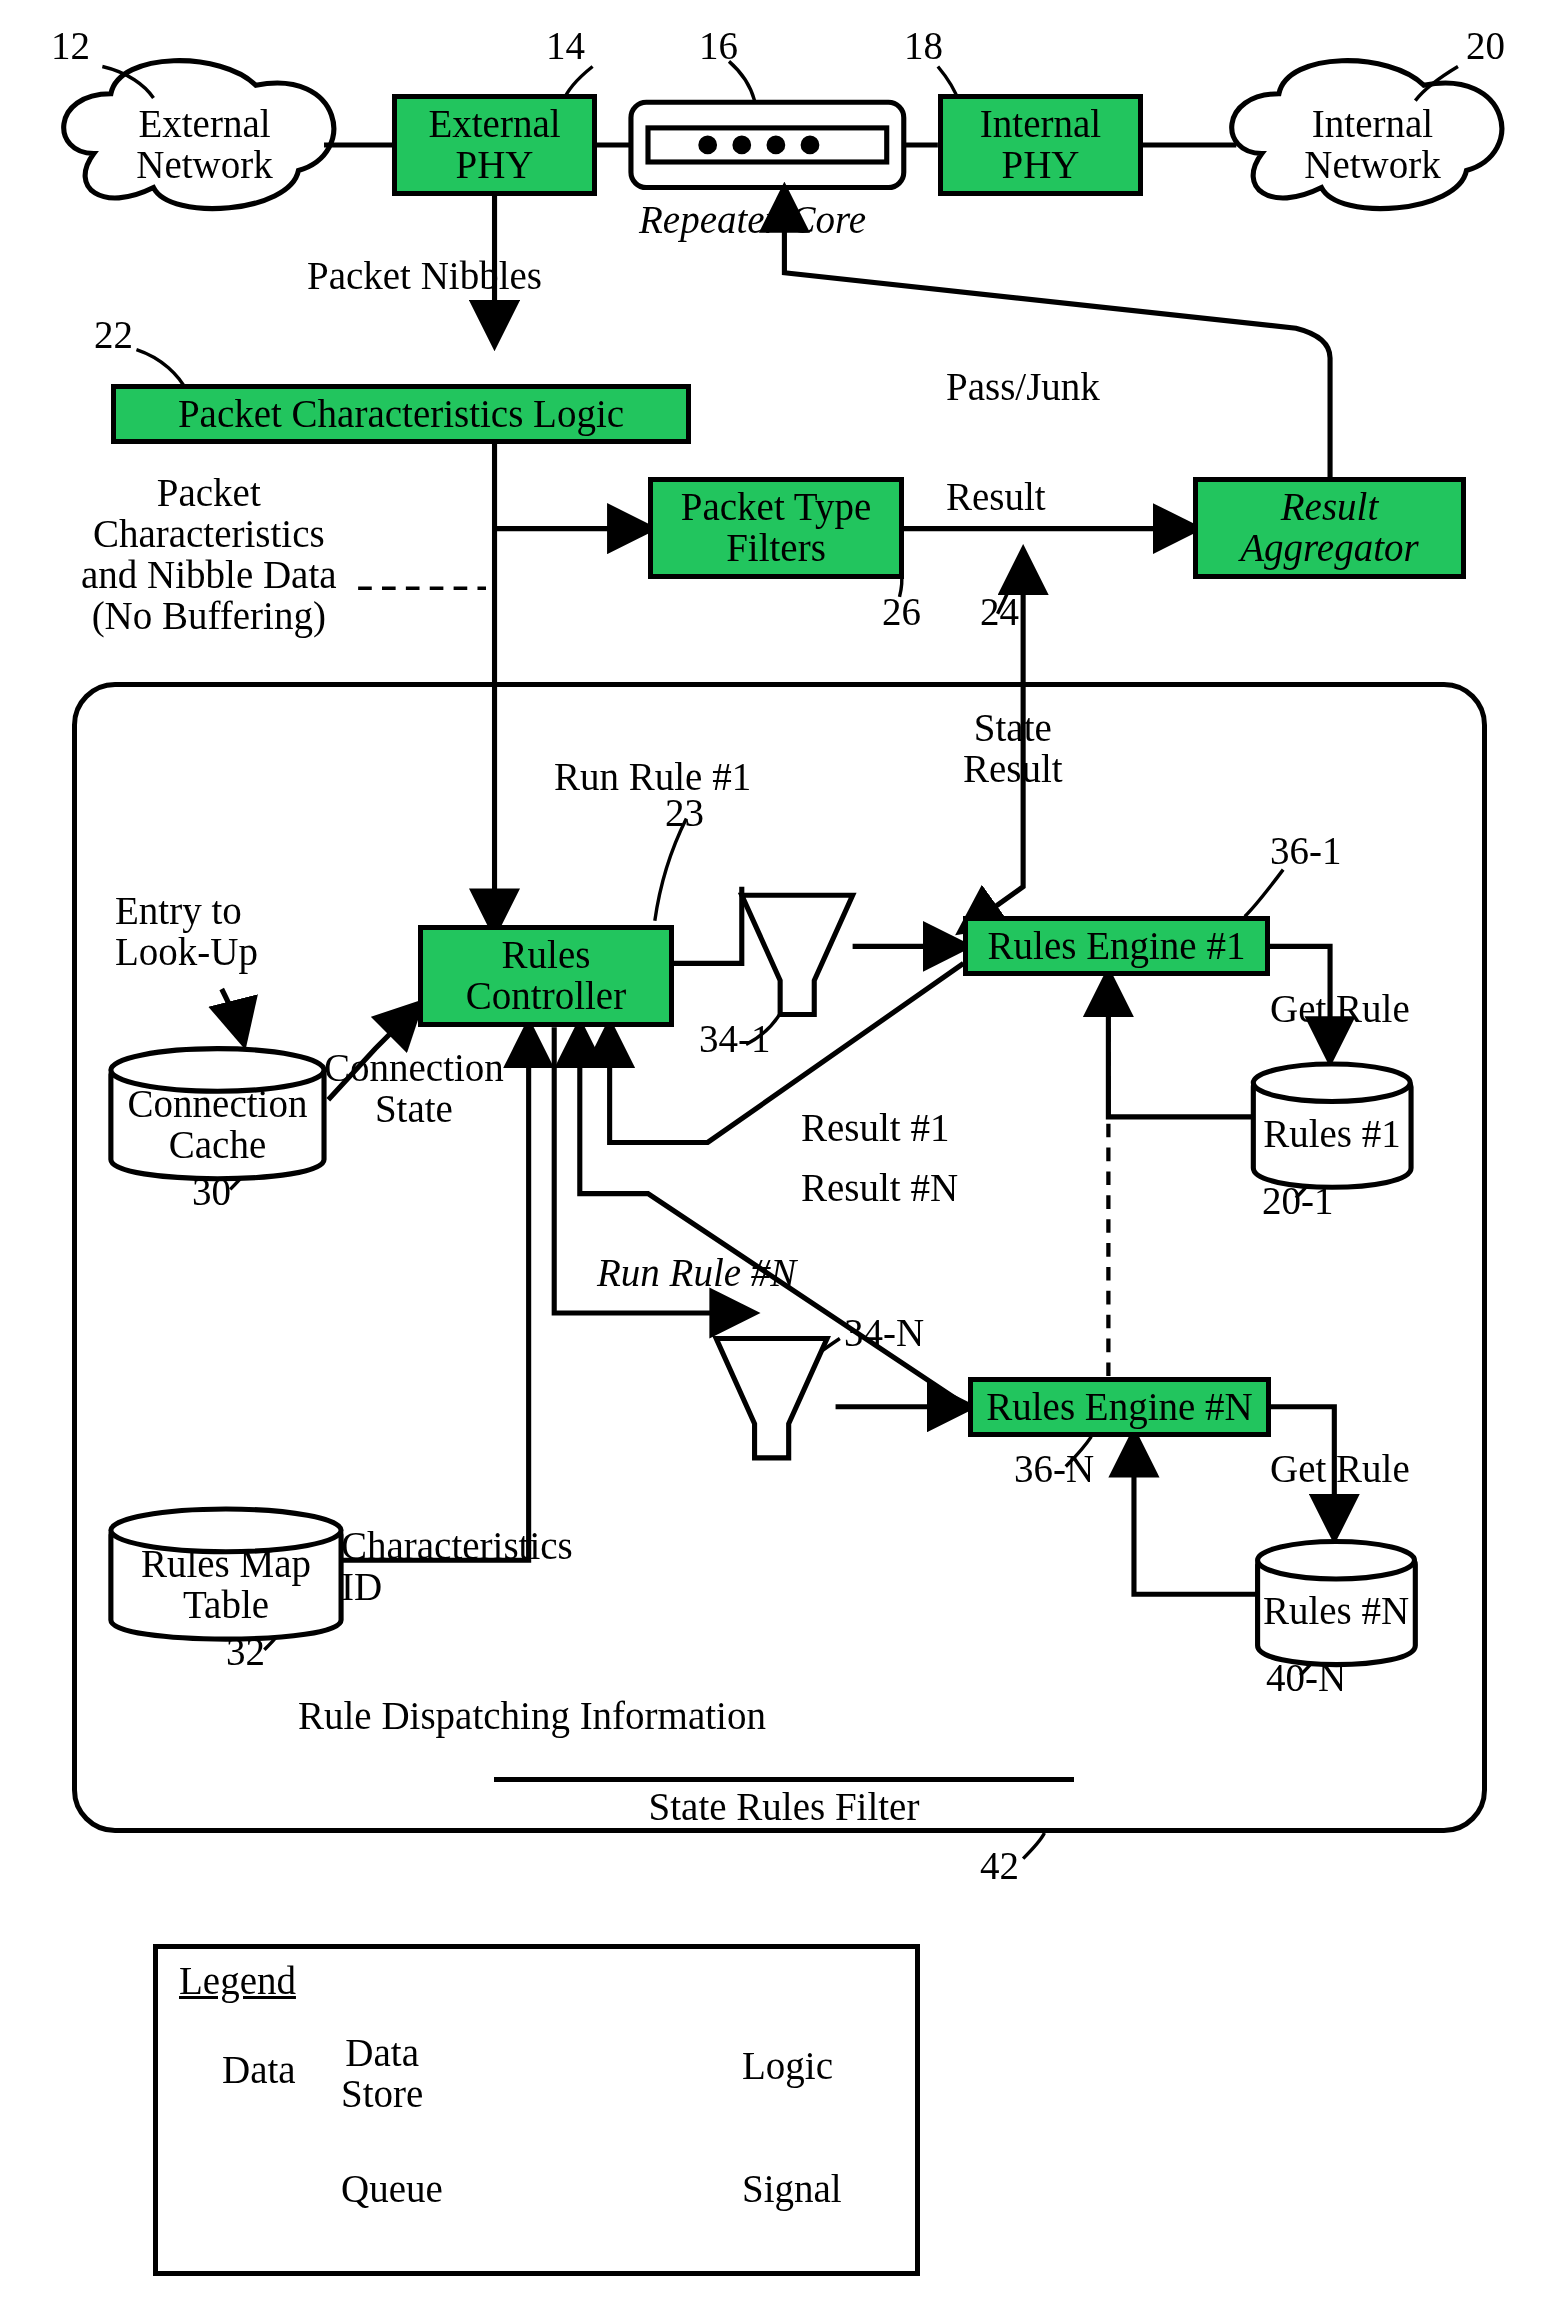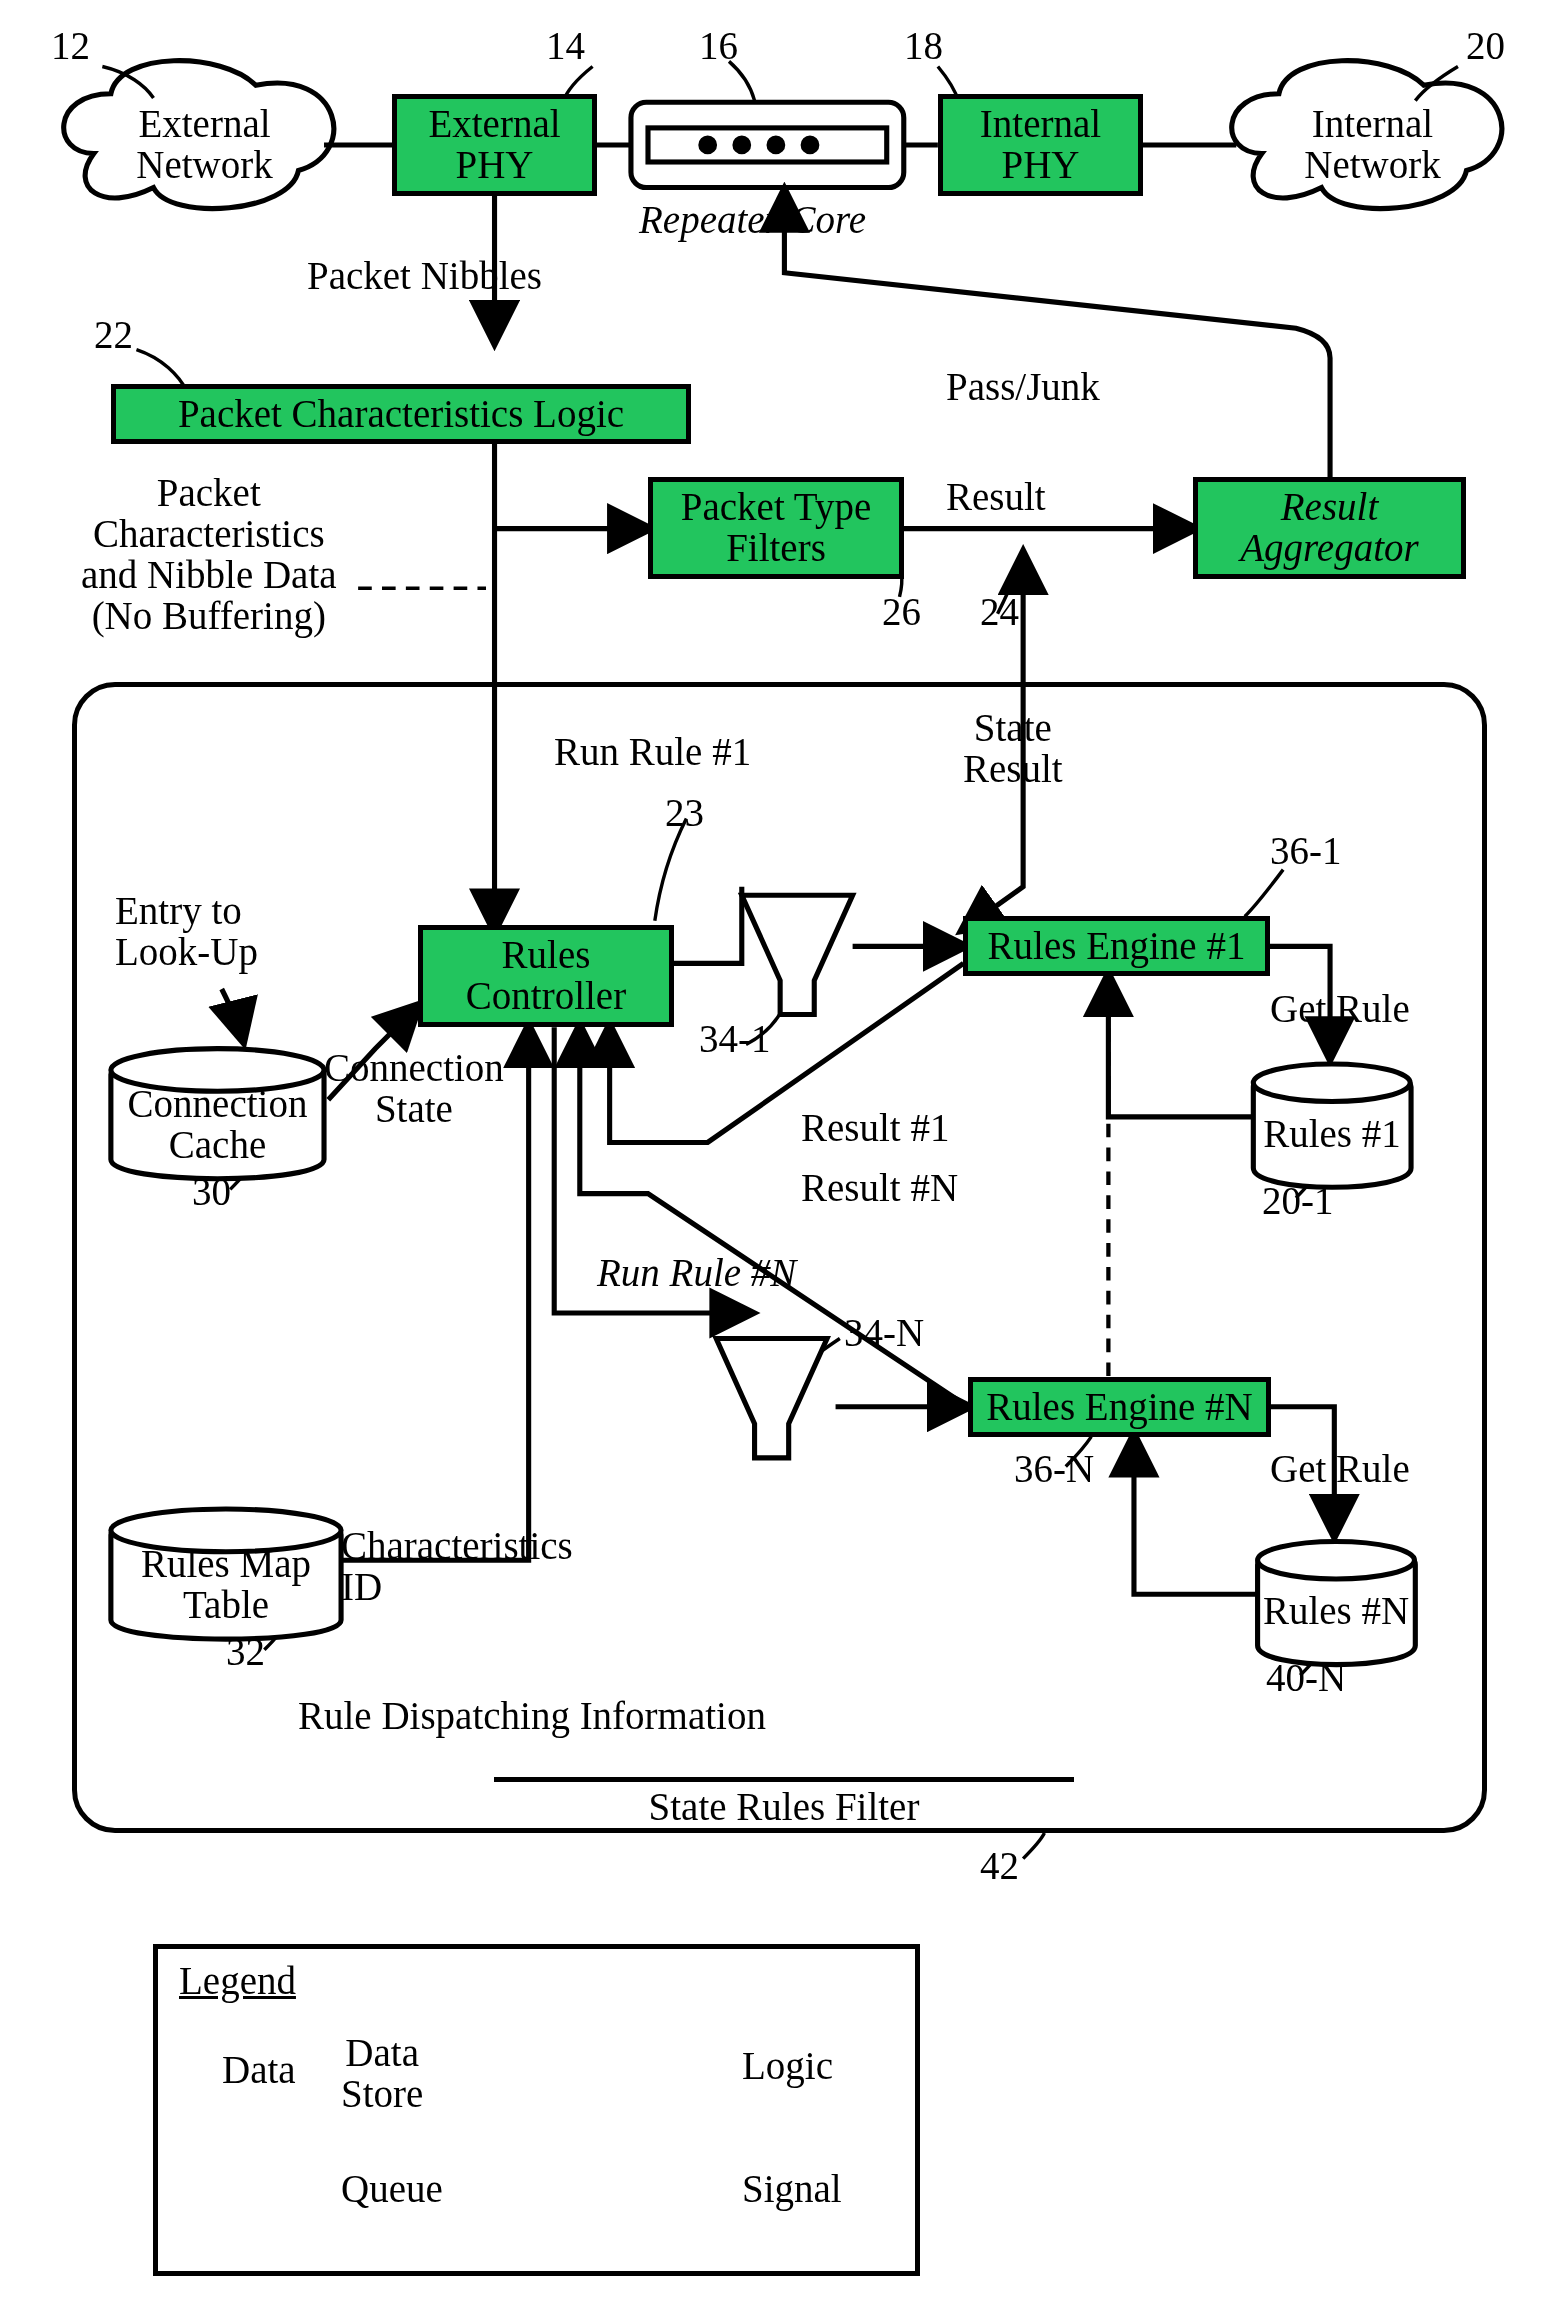--- a/index.html
+++ b/index.html
@@ -259,21 +259,21 @@
 <div class="box" style="left:1193px; top:477px; width:273px; height:102px;font-style:italic;">
     <span>Result
 Aggregator</span>
   </div>
 <div class="label" style="left:946px; top:367px;">Pass/Junk</div>
 
 <div class="rounded-container" style="left:72px; top:682px; width:1415px; height:1151px;"></div>
 <div class="label" style="left:494px; top:1777px; width:580px; text-align:center; border-top:5.1px solid #000; padding-top:5.1px;">State Rules Filter</div>
 <div class="label" style="left:980px; top:1846px;">42</div>
 
-<div class="label" style="left:554px; top:732px;">Run Rule #1</div>
+<div class="label" style="left:554px; top:757px;">Run Rule #1</div>
 <div class="label" style="left:665px; top:793px;">23</div>
 <div class="label" style="left:963px; top:708px;">State
 Result</div>
 
 <div class="label" style="left:115px; top:891px; text-align:left;">Entry to
 Look-Up</div>
 
 <div class="box" style="left:418px; top:925px; width:256px; height:102px;">
     <span>Rules
 Controller</span>

